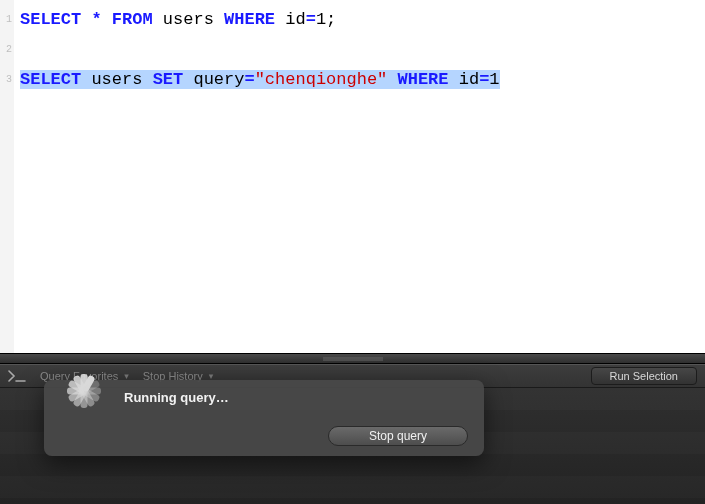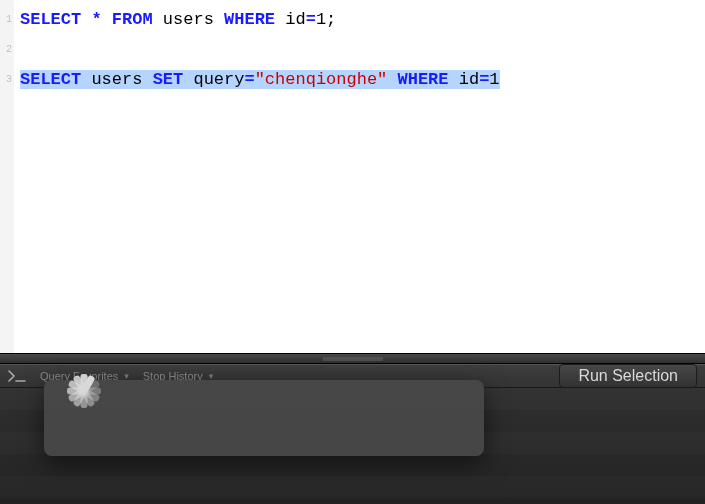--- a/index.html
+++ b/index.html
@@ -81,21 +81,21 @@
     gap: 6px;
     cursor: pointer;
   }
   .chev { font-size: 9px; color: #7a7a7a; }
   .toolbar-spacer { flex: 1; }
   .run-btn {
     background: linear-gradient(#474747, #323232);
     border: 1px solid #1c1c1c;
     border-radius: 4px;
     color: #d8d8d8;
-    font-size: 16px;
+    font-size: 11px;
     padding: 2px 18px;
     cursor: pointer;
     font-family: "Helvetica Neue", Arial, sans-serif;
   }
   .results-area {
     background: linear-gradient(#2f2f2f, #232323);
     height: 116px;
     position: relative;
   }
   .results-stripes {
@@ -205,13 +205,17 @@
       <span style="transform: translate(-50%, -100%) rotate(90deg) translateY(-10px); opacity: 0.74;"></span>
       <span style="transform: translate(-50%, -100%) rotate(120deg) translateY(-10px); opacity: 0.8;"></span>
       <span style="transform: translate(-50%, -100%) rotate(150deg) translateY(-10px); opacity: 0.87;"></span>
       <span style="transform: translate(-50%, -100%) rotate(180deg) translateY(-10px); opacity: 0.93;"></span>
       <span style="transform: translate(-50%, -100%) rotate(210deg) translateY(-10px); opacity: 1;"></span>
       <span style="transform: translate(-50%, -100%) rotate(240deg) translateY(-10px); opacity: 0.28;"></span>
       <span style="transform: translate(-50%, -100%) rotate(270deg) translateY(-10px); opacity: 0.35;"></span>
       <span style="transform: translate(-50%, -100%) rotate(300deg) translateY(-10px); opacity: 0.41;"></span>
       <span style="transform: translate(-50%, -100%) rotate(330deg) translateY(-10px); opacity: 0.48;"></span>
     </div>
+  <div class="popup-body">
+    <div class="popup-text">Running query…</div>
+    <button class="stop-btn">Stop query</button>
+  </div>
 </div>
 
 </body></html>

